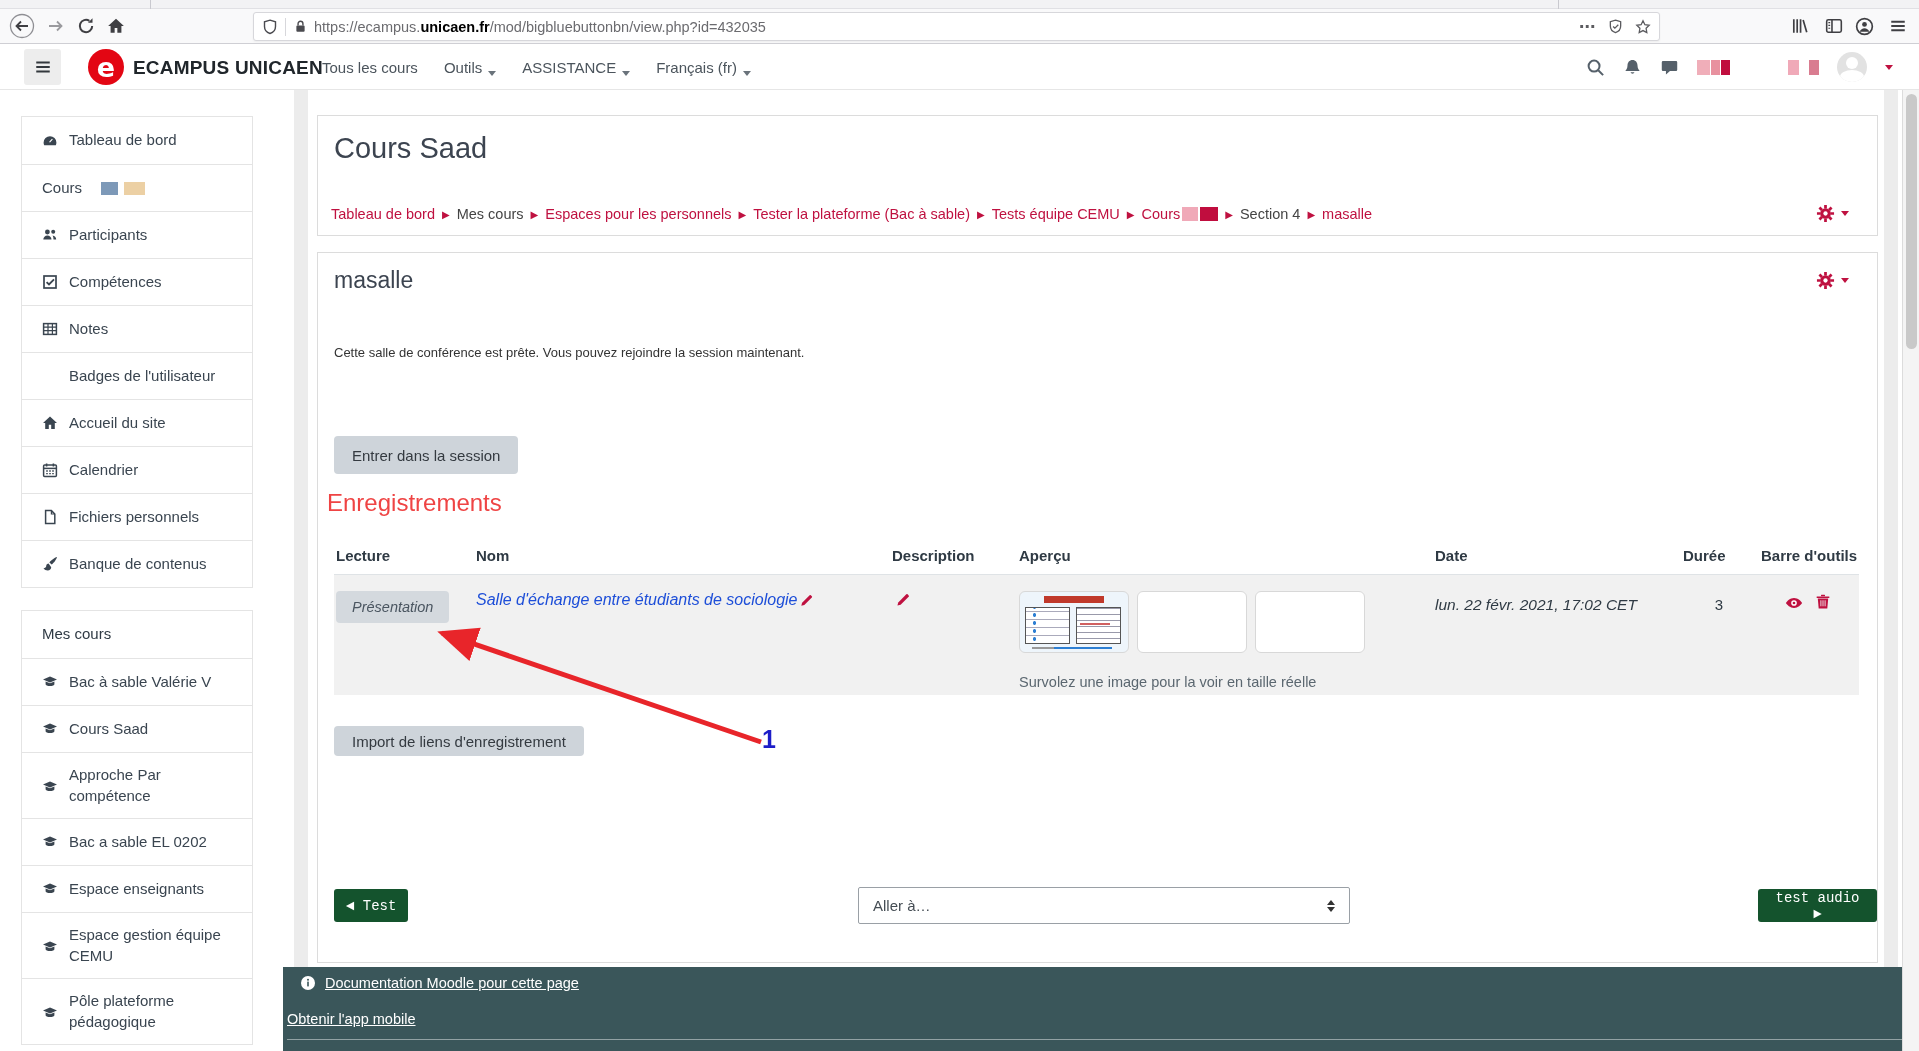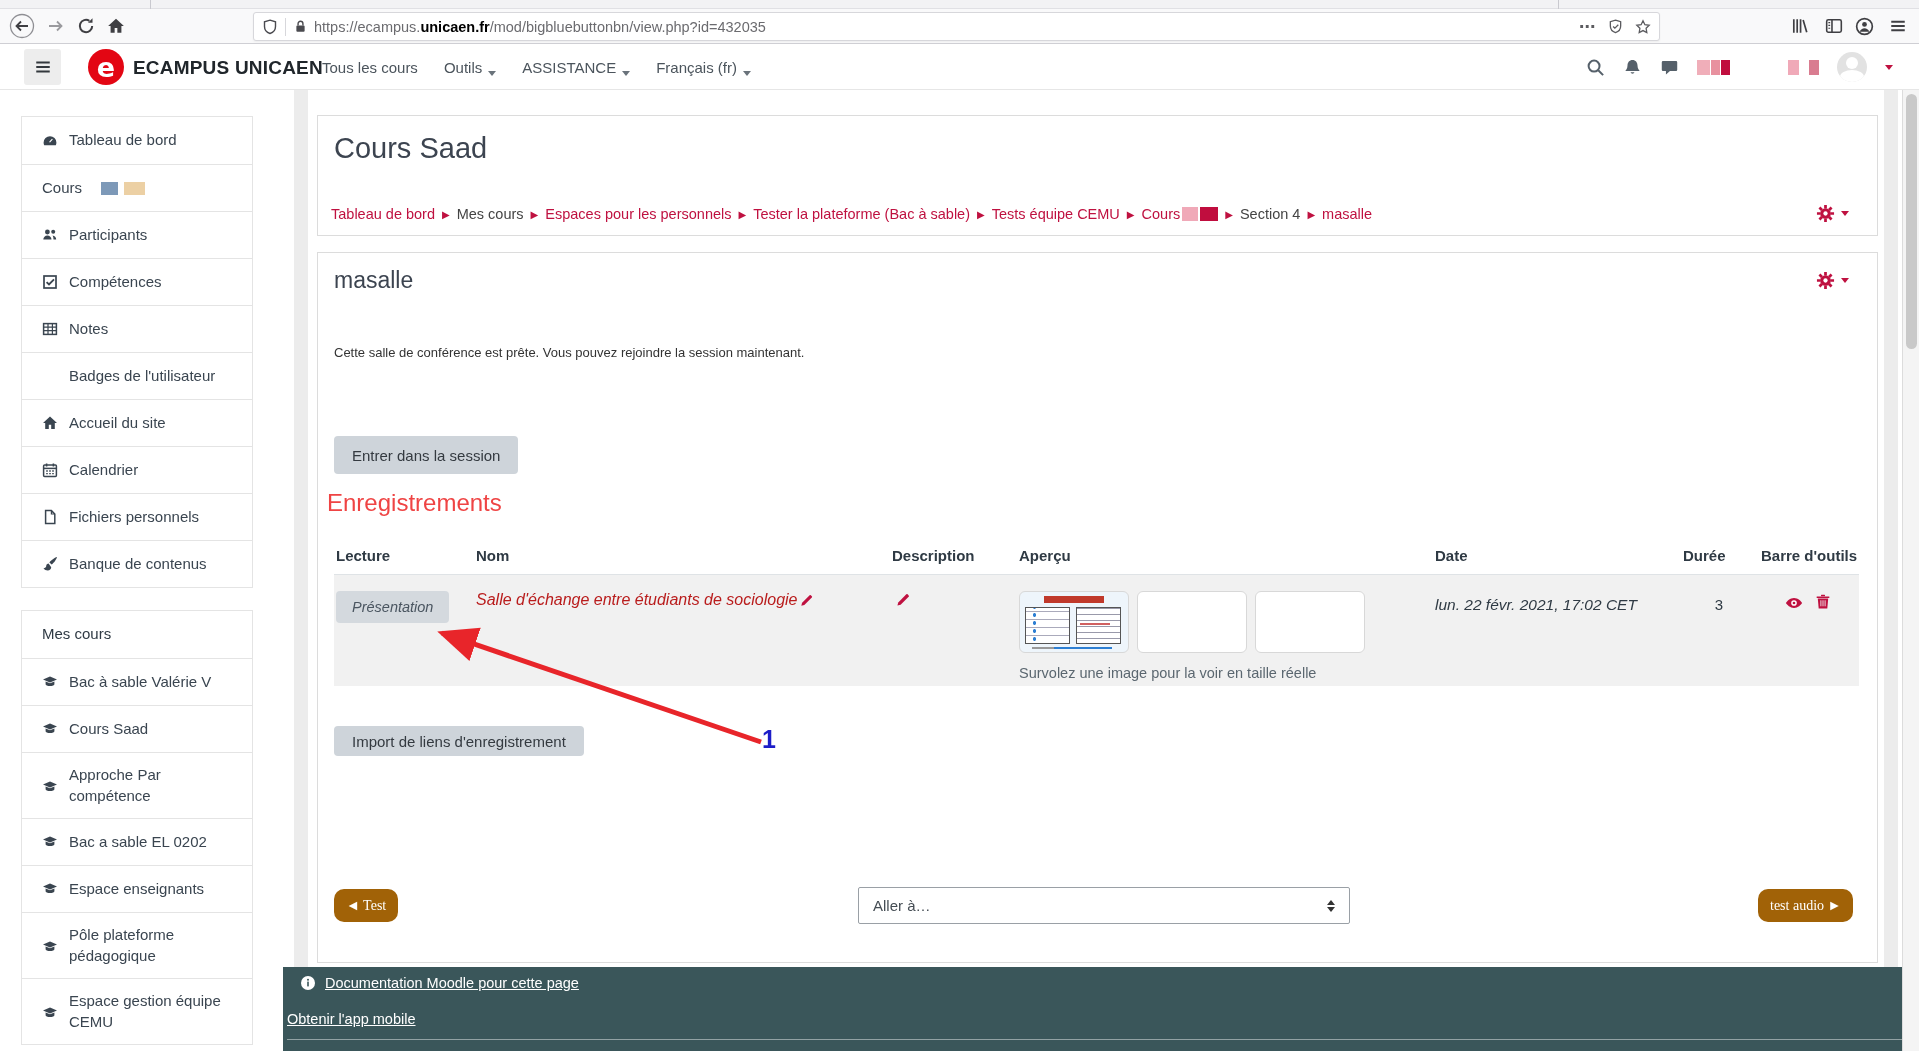--- a/index.html
+++ b/index.html
@@ -71,41 +71,41 @@
   .btn-gray{background:#ced4da;color:#343a40;border:none;border-radius:4px;font-size:15px;font-family:inherit;cursor:pointer}
   .joinbtn{position:absolute;left:16px;top:183px;height:38px;padding:0 18px}
   .h-enreg{position:absolute;left:9px;top:236px;font-size:24px;font-weight:400;color:#ef4444}
 
   table.rec{position:absolute;left:16px;top:288px;width:1525px;border-collapse:collapse;table-layout:fixed;font-size:15px;color:#2f3a44}
   table.rec th{font-weight:700;text-align:left;padding:6px 4px 10px 2px;border-bottom:1px solid #dfe3e6;white-space:nowrap}
   table.rec td{vertical-align:top;padding:16px 4px 5px 2px;background:#f1f1f1}
   .col-c{text-align:center}
   td.col-c{text-align:center}
   .playbtn{background:#d4d9de;color:#4a5560;border:none;border-radius:4px;font-size:14.5px;font-style:italic;padding:8px 16px;cursor:pointer;font-family:inherit}
-  .recname{font-style:italic;font-size:16px;color:#b91c1c}
+  .recname{font-style:italic;font-size:16px;color:#1d4ed8}
   .pencil{color:#bf1140;cursor:pointer;display:inline-block;vertical-align:-2px;margin-left:2px}
   .thumbrow{display:flex;gap:8px}
   .thumb{width:110px;height:62px;border:1px solid #d8d8d8;border-radius:6px;background:#fff}
   .thumb.slide{background:#eef5fb;position:relative;cursor:pointer}
   .slide-banner{position:absolute;top:4px;left:24px;width:60px;height:7px;background:#c0392b}
   .slide-panel{position:absolute;top:15px;width:45px;height:37px;background:#fff;border:1px solid #555}
   .sp-left{left:5px;background-image:radial-gradient(circle,#2d7fd3 1.6px,transparent 2px),repeating-linear-gradient(to bottom,transparent 0 3px,#aab 3px 4px,transparent 4px 8px);background-size:11px 8px,80% 8px;background-position:3px 3px,8px 0;background-repeat:repeat-y,repeat}
   .sp-right{left:56px;background-image:repeating-linear-gradient(to bottom,transparent 0 3px,#99a 3px 4px,transparent 4px 6px);background-size:85% 6px;background-position:4px 3px;background-repeat:repeat}
   .sp-redline{position:absolute;left:60px;top:31px;width:30px;height:2px;background:#d06060}
   .slide-cap{position:absolute;bottom:3px;left:12px;width:80px;height:2px;background:linear-gradient(to right,#999 0 28%,#2d7fd3 28%)}
-  .hovhint{margin-top:12px;font-size:14.5px;color:#5b6770}
+  .hovhint{margin-top:21px;font-size:14.5px;color:#5b6770}
   .datecell{font-style:italic;font-size:15.5px;padding-top:21px !important}
   .durcell{padding-top:21px !important}
   .toolcell{padding-top:19px !important}
   .toolicons{display:flex;justify-content:center;gap:12px;color:#bf1140}
   .toolicons span{cursor:pointer}
 
   .importbtn{position:absolute;left:16px;top:473px;height:30px;padding:0 18px}
 
-  .btn-red{background:#a16207;color:#fff;border:none;border-radius:10px;font-size:14px;font-family:Liberation Serif, serif;cursor:pointer}
+  .btn-red{background:#14532d;color:#fff;border:none;border-radius:3px;font-size:14px;font-family:Liberation Mono, monospace;cursor:pointer}
   .prevbtn{position:absolute;left:16px;top:636px;height:33px;padding:0 12px}
   .nextbtn{position:absolute;left:1440px;top:636px;height:33px;padding:0 12px}
   .jumpselect{position:absolute;left:540px;top:634px;width:492px;height:37px;background:#fff;border:1px solid #9aa0a6;border-radius:2px;display:flex;align-items:center;padding:0 14px;font-size:15px;color:#454d54;cursor:pointer}
   .selarrows{margin-left:auto;display:flex;flex-direction:column;gap:2px}
   .tri-up{width:0;height:0;border-left:4px solid transparent;border-right:4px solid transparent;border-bottom:5px solid #333}
   .tri-dn{width:0;height:0;border-left:4px solid transparent;border-right:4px solid transparent;border-top:5px solid #333}
 
   .annot{position:absolute;inset:0;pointer-events:none}
   .annot-num{position:absolute;left:444px;top:472px;font-size:25px;font-weight:700;color:#1d1dc8}
 
@@ -412,30 +412,30 @@
             </span>
           <span>Espace enseignants</span>
         </div>
         <div class="sitem" style="height:66px">
           <span class="sicon" style="margin-top:2px">
               <svg width="16" height="16" viewBox="0 0 16 16" fill="currentColor">
                 <path d="M8 2.6 15 5.5 8 8.4 1 5.5z"></path>
                 <path d="M3.6 7.4v2.8c0 1 2 1.9 4.4 1.9s4.4-.9 4.4-1.9V7.4L8 9.2z"></path>
               </svg>
             </span>
-          <span style="width:150px">Pôle plateforme pédagogique</span>
+          <span style="width:160px">Espace gestion équipe CEMU</span>
         </div>
         <div class="sitem" style="height:66px">
           <span class="sicon" style="margin-top:2px">
               <svg width="16" height="16" viewBox="0 0 16 16" fill="currentColor">
                 <path d="M8 2.6 15 5.5 8 8.4 1 5.5z"></path>
                 <path d="M3.6 7.4v2.8c0 1 2 1.9 4.4 1.9s4.4-.9 4.4-1.9V7.4L8 9.2z"></path>
               </svg>
             </span>
-          <span style="width:160px">Espace gestion équipe CEMU</span>
+          <span style="width:150px">Pôle plateforme pédagogique</span>
         </div>
       </div>
     </nav>
 
     <section class="card card1">
       <h1 class="pagetitle">Cours Saad</h1>
       <div class="breadcrumb">
         <span class="bc-link">Tableau de bord</span>
         <span class="bc-sep">▶</span>
         <span>Mes cours</span>

